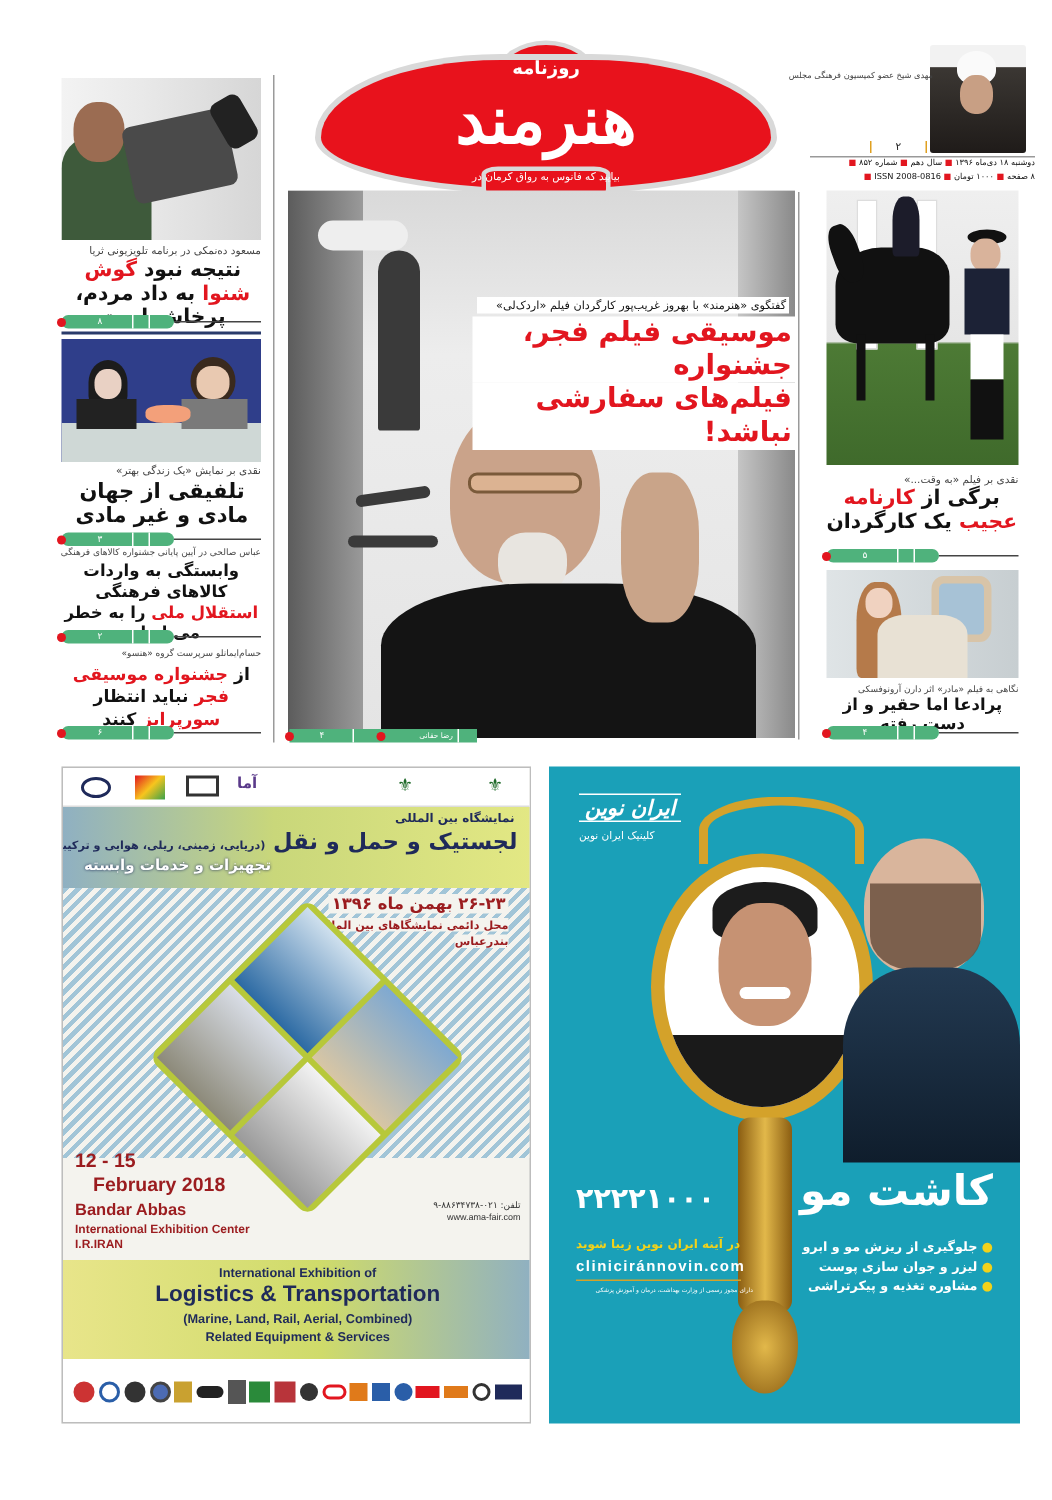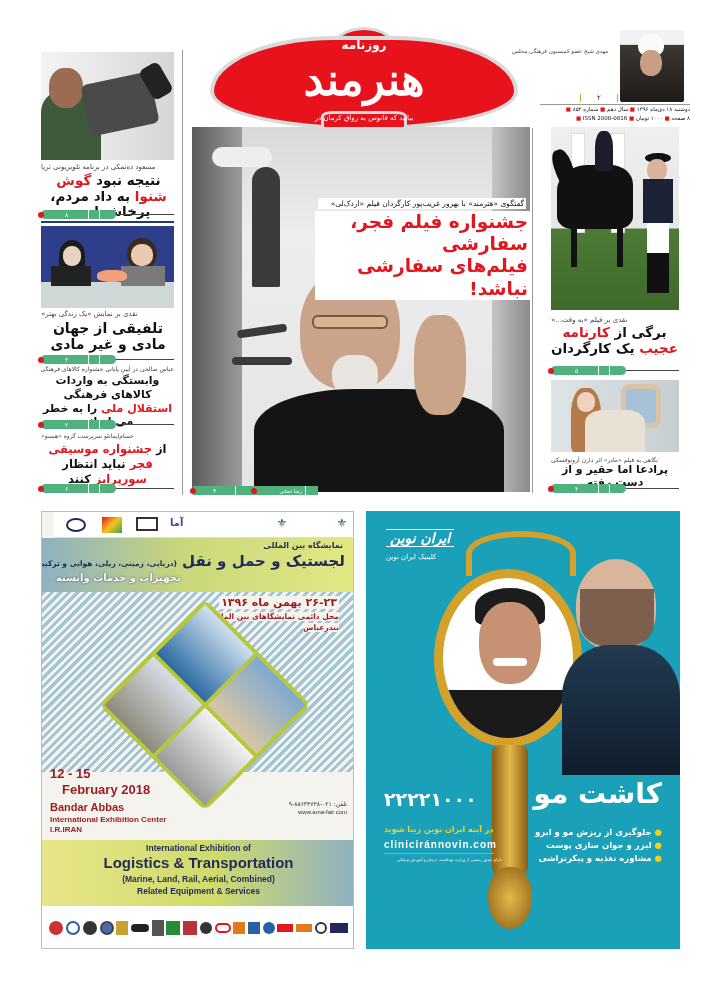--- a/index.html
+++ b/index.html
@@ -2,21 +2,21 @@
 <html><head>
 <meta charset="utf-8">
 <style>
   *{box-sizing:border-box;margin:0;padding:0}
   body{width:701px;height:1000px;background:#ffffff;font-family:"DejaVu Sans",sans-serif;position:relative;overflow:hidden;color:#111}
   .abs{position:absolute}
   .photo{position:absolute;overflow:hidden}
   .ph-grad-dark{background:linear-gradient(135deg,#5c5a57,#2a2827 60%,#8c8782)}
   .vline{position:absolute;width:1px;background:#9a9a9a}
   .hline{position:absolute;height:1px;background:#9a9a9a}
-  .kicker{font-size:7px;color:#444;direction:rtl;text-align:left;white-space:nowrap}
+  .kicker{font-size:7px;color:#444;direction:rtl;text-align:right;white-space:nowrap}
   .headline{font-weight:bold;direction:rtl;text-align:center;line-height:1.15;color:#111}
   .red{color:#e2161f}
   .pagebar{position:absolute;height:9px;display:flex;align-items:center}
   .pagebar .pill{height:9px;background:#4fb27c;border-radius:5px;display:flex;align-items:center;justify-content:space-between;padding:0 6px;font-size:6px;color:#fff;position:relative}
   .pagebar .pill .seg{width:1px;height:9px;background:#fff;position:absolute;top:0}
   .pagebar .dot{width:6px;height:6px;border-radius:50%;background:#e2161f;position:absolute;left:-3px;top:1.5px}
   .pagebar .tail{height:1px;background:#444;flex:1}
   
   .mast{position:absolute;left:214px;top:30px;width:300px;height:100px}
   .mast-shape{position:absolute;left:0;top:10px;width:300px;height:86px;background:#e8121c;border-radius:40% 40% 50% 50%/60% 60% 40% 40%;box-shadow:0 0 0 4px #d9d9d9}
@@ -159,21 +159,21 @@
   <div style="position:absolute;left:300px;top:0;width:38px;height:365px;background:linear-gradient(90deg,#c5c5c5,#8a8a8a)"></div>
 
   <div style="position:absolute;left:108px;top:142px;width:100px;height:120px;background:#caa38a;border-radius:48% 48% 42% 42%"></div>
   <div style="position:absolute;left:120px;top:188px;width:76px;height:14px;border:2px solid #7a5a3a;border-radius:6px;background:rgba(255,210,160,.35)"></div>
   <div style="position:absolute;left:140px;top:228px;width:46px;height:44px;background:#e8e5e0;border-radius:40% 40% 50% 50%"></div>
   <div style="position:absolute;left:62px;top:262px;width:250px;height:103px;background:#141414;border-radius:40% 40% 0 0"></div>
   <div style="position:absolute;left:222px;top:188px;width:52px;height:100px;background:#c9a489;border-radius:40%"></div>
 </div>
 <div class="abs" style="left:318px;top:198px;width:208px;direction:rtl;text-align:right;font-size:7.5px;background:#fff;padding:1px 2px;white-space:nowrap;overflow:hidden">گفتگوی «هنرمند» با بهروز غریب‌پور کارگردان فیلم «اردک‌لی»</div>
 <div class="headline abs red" style="left:315px;top:211px;width:215px;font-size:18.5px;text-align:right;line-height:1.2">
-  <div style="background:#fff;display:inline-block;padding:0 2px">جشنواره فیلم فجر، سفارشی</div>
+  <div style="background:#fff;display:inline-block;padding:0 2px">موسیقی فیلم فجر، جشنواره</div>
   <div style="background:#fff;display:inline-block;padding:0 2px">فیلم‌های سفارشی نباشد!</div>
 </div>
 <div class="pagebar" style="left:193px;top:486px;width:140px;">
   <div class="pill" style="width:125px;border-radius:0">
     <span class="dot" style="left:-3px"></span>
     <span style="margin-left:14px">۴</span>
     <span class="seg" style="left:42px"></span>
     <span class="dot" style="left:58px"></span>
     <span style="margin-right:10px;font-size:5px">رضا حقانی</span>
     <span class="seg" style="left:112px"></span>
@@ -223,21 +223,21 @@
       <span class="dot"></span>
       <span style="margin-left:18px">۴</span>
       <span class="seg" style="left:47px"></span>
       <span class="seg" style="left:58px"></span>
     </div>
   <div class="tail"></div>
 </div>
 
 <div class="ad-left">
 
-  <div style="position:absolute;left:12px;top:0;width:313px;height:26px;background:#fff;border-bottom:1px solid #ddd">
+  <div style="position:absolute;left:0;top:0;width:313px;height:26px;background:#fff;border-bottom:1px solid #ddd">
     <div style="position:absolute;left:12px;top:6px;width:20px;height:14px;border:2px solid #1f2a5a;border-radius:50%"></div>
     <div style="position:absolute;left:48px;top:5px;width:20px;height:16px;background:linear-gradient(135deg,#e2161f,#f7c51e,#3aa14a)"></div>
     <div style="position:absolute;left:82px;top:5px;width:22px;height:14px;border:2px solid #333"></div>
     <div style="position:absolute;left:116px;top:5px;font-size:10px;font-weight:bold;color:#5a3a8a">آما</div>
     <div style="position:absolute;left:222px;top:4px;width:12px;height:14px;color:#1f6a2a;font-size:12px;line-height:14px;text-align:center">⚜</div>
     <div style="position:absolute;left:282px;top:4px;width:12px;height:14px;color:#1f6a2a;font-size:12px;line-height:14px;text-align:center">⚜</div>
   </div>
 
   <div style="position:absolute;left:0;top:26px;width:313px;height:54px;background:linear-gradient(90deg,#8fb0c2 0,#c9d77a 45%,#e3e884 100%)"></div>
   <div style="position:absolute;right:10px;top:29px;font-size:8px;font-weight:bold;color:#1f2a5a;direction:rtl">نمایشگاه بین المللی</div>

